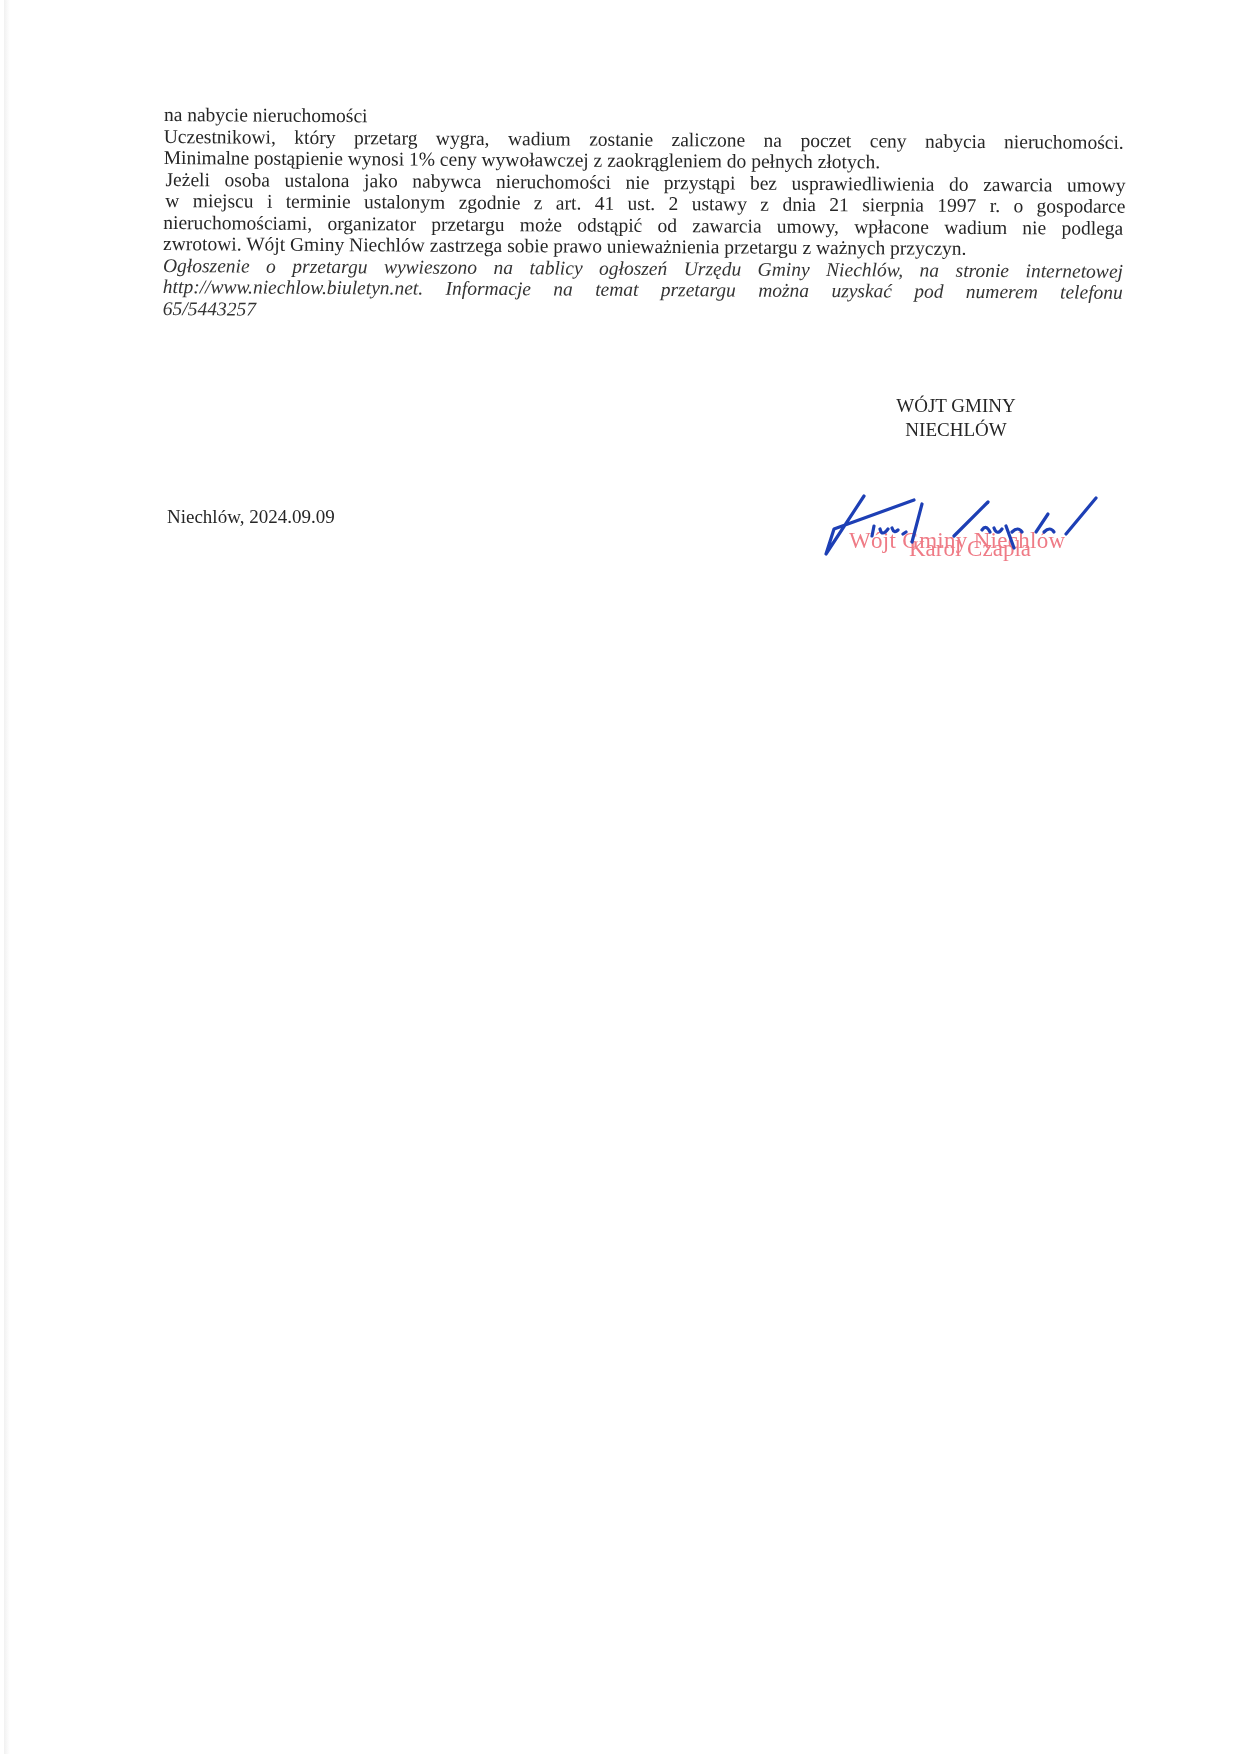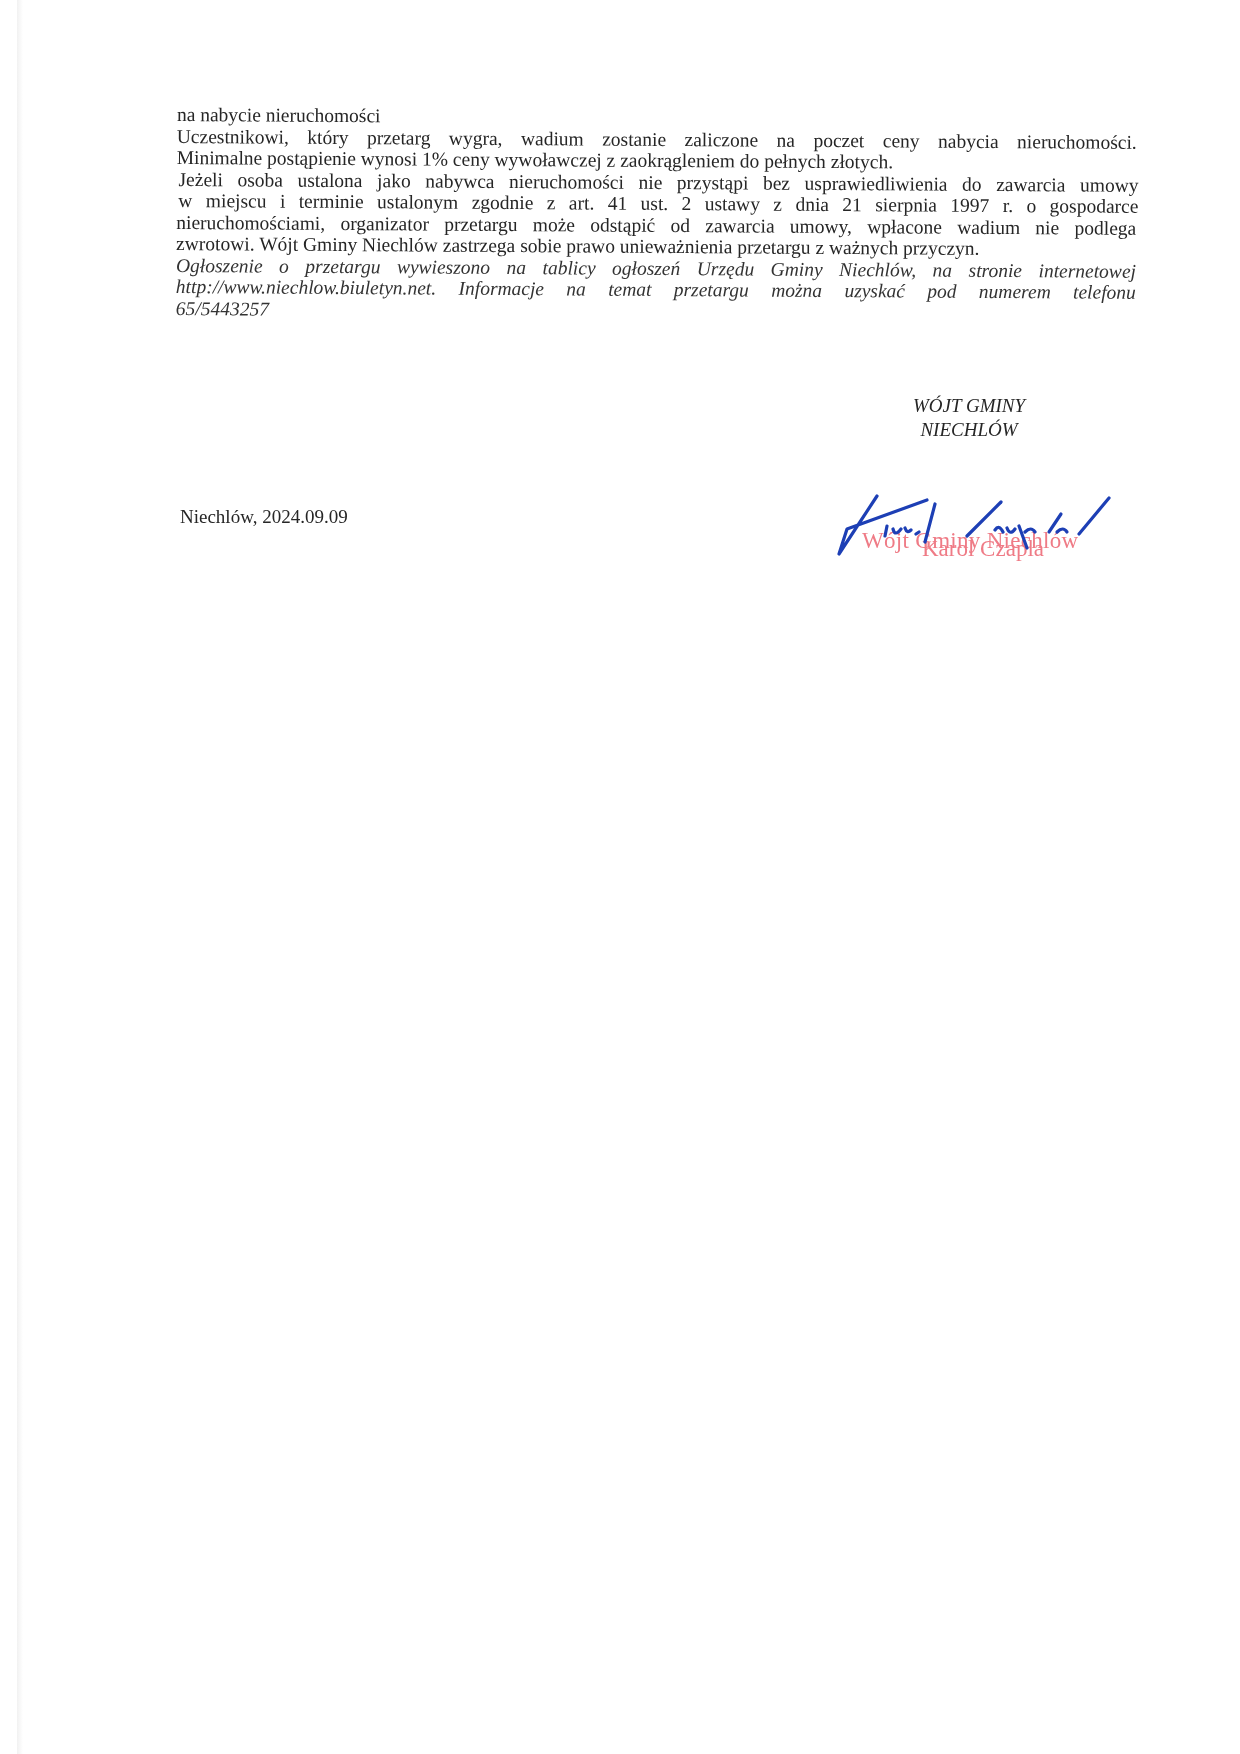--- a/index.html
+++ b/index.html
@@ -2,40 +2,40 @@
 <html><head>
 <meta charset="utf-8">
 <style>
   html, body { margin: 0; padding: 0; }
   body {
     width: 1240px; height: 1754px; background: #ffffff;
     position: relative; overflow: hidden;
     font-family: "Liberation Serif", "DejaVu Serif", serif;
     color: #262626;
   }
-  .page { position: absolute; left: 17px; top: 0; width: 1008px; height: 1754px; }
+  .page { position: absolute; left: 4px; top: 0; width: 1008px; height: 1754px; }
   .scan-edge-left {
     position: absolute; left: 0; top: 0; width: 6px; height: 1754px;
     background: linear-gradient(to right, #f1f1f1, #ffffff);
   }
   .body-text {
     position: absolute; left: 160px; top: 104px; width: 960px;
     font-size: 19.5px; line-height: 21.5px;
     transform: rotate(0.35deg); transform-origin: left top;
   }
   .line { white-space: nowrap; display: block; }
   .justify {
     text-align: justify; text-align-last: justify; white-space: normal;
     display: block; width: 960px;
   }
   .italic { font-style: italic; color: #333; }
   .indent1 { padding-left: 2px; }
   .title-block {
     position: absolute; left: 872px; top: 394px; text-align: center;
-    font-size: 19px; line-height: 24px; width: 160px; font-style: italic;
+    font-size: 19px; line-height: 24px; width: 160px;
   }
   .date {
     position: absolute; left: 163px; top: 486px; font-size: 19px; margin-top: 20px;
   }
   .signature {
     position: absolute; left: 800px; top: 474px; width: 300px; height: 100px;
   }
   .stamp-top {
     position: absolute; left: 45px; top: 10px; font-size: 23px;
     color: #ef7b86; letter-spacing: 0.3px; white-space: nowrap; margin-top: 44px;

